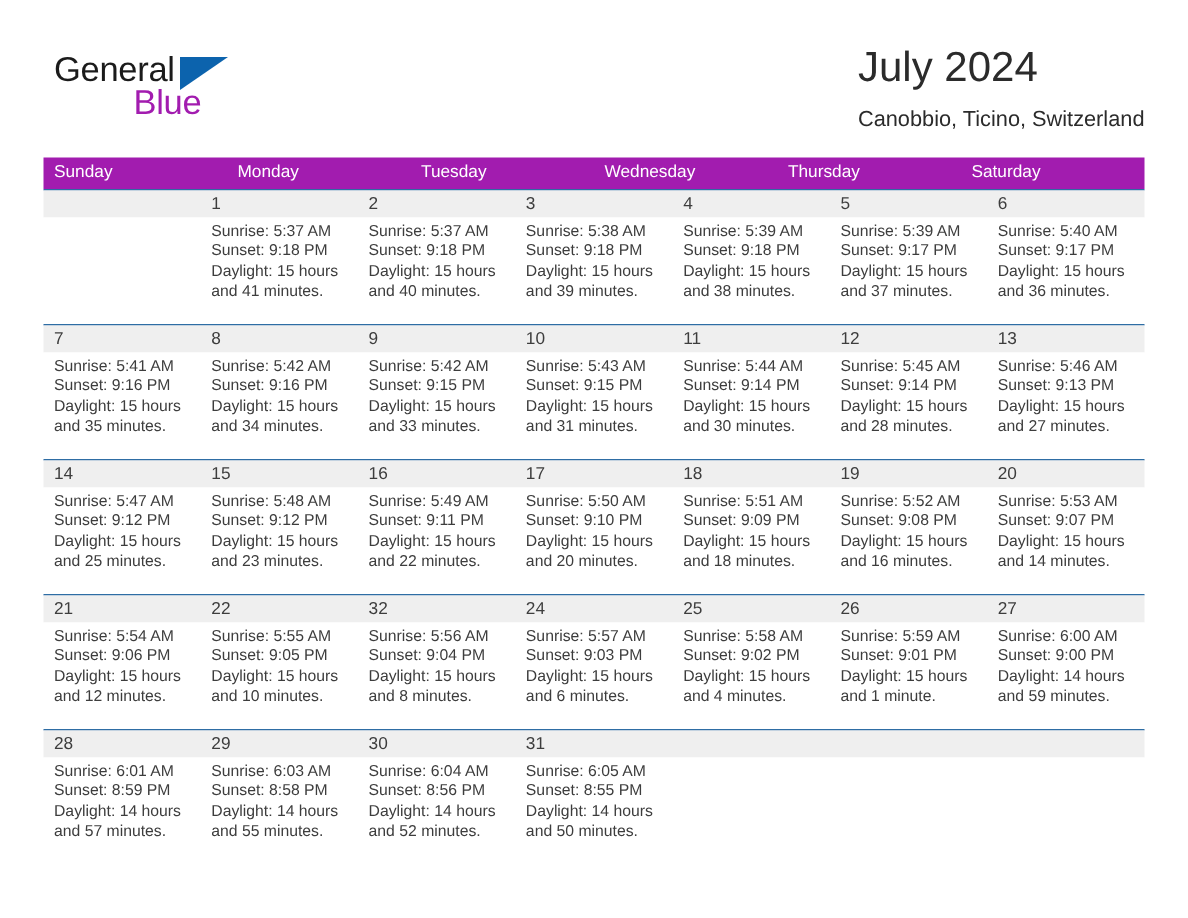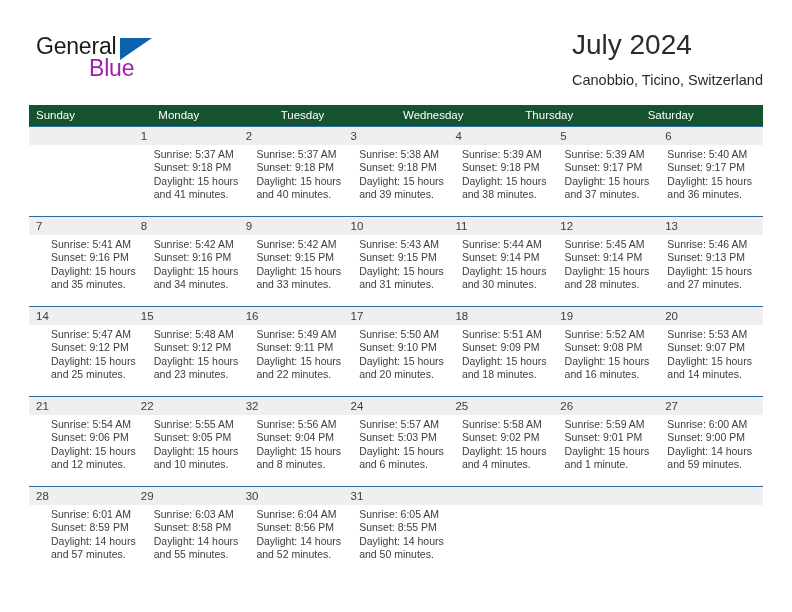--- a/index.html
+++ b/index.html
@@ -69,21 +69,21 @@
   }
 
   
   .calendar {
     position: absolute;
     left: 29px; top: 105px;
     width: 734px;
   }
   .weekdays {
     display: flex;
-    background: #14532d;
+    background: #a21caf;
     height: 21px;
   }
   .weekday {
     flex: 1 1 0;
     color: #ffffff;
     font-size: 11.5px;
     line-height: 21px;
     padding-left: 7px;
     white-space: nowrap;
   }
@@ -95,21 +95,20 @@
   .week:first-of-type { border-top: none; }
   .week-daterow {
     display: flex;
     background: #efefef;
     height: 18px;
   }
   .week-body {
     display: flex;
     background: #ffffff;
     height: 71px;
-    margin-left: 15px;
   }
   .dnum {
     flex: 1 1 0;
     font-size: 11.5px;
     color: #3d3d3d;
     line-height: 18px;
     padding-left: 7px;
   }
   .dcell {
     flex: 1 1 0;
@@ -345,21 +344,21 @@
           <div class="dline">and 10 minutes.</div>
         </div>
         <div class="dcell">
           <div class="dline">Sunrise: 5:56 AM</div>
           <div class="dline">Sunset: 9:04 PM</div>
           <div class="dline">Daylight: 15 hours</div>
           <div class="dline">and 8 minutes.</div>
         </div>
         <div class="dcell">
           <div class="dline">Sunrise: 5:57 AM</div>
-          <div class="dline">Sunset: 5:03 PM</div>
+          <div class="dline">Sunset: 9:03 PM</div>
           <div class="dline">Daylight: 15 hours</div>
           <div class="dline">and 6 minutes.</div>
         </div>
         <div class="dcell">
           <div class="dline">Sunrise: 5:58 AM</div>
           <div class="dline">Sunset: 9:02 PM</div>
           <div class="dline">Daylight: 15 hours</div>
           <div class="dline">and 4 minutes.</div>
         </div>
         <div class="dcell">

